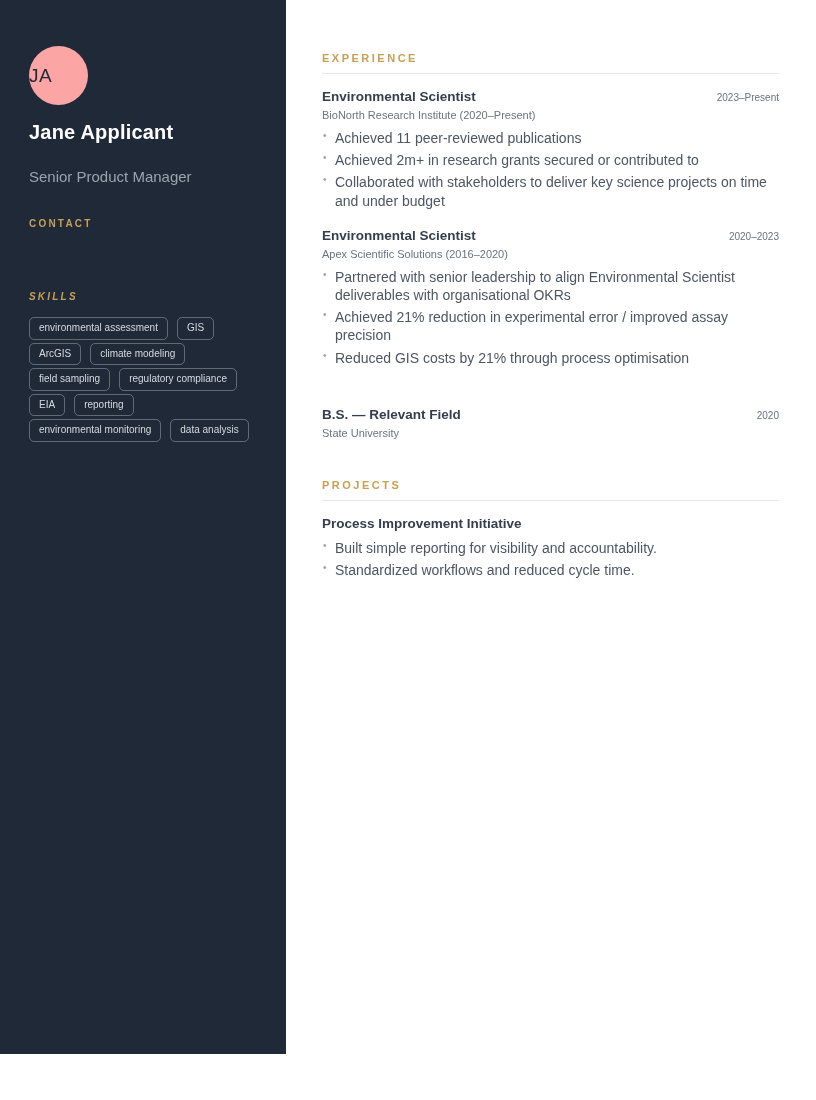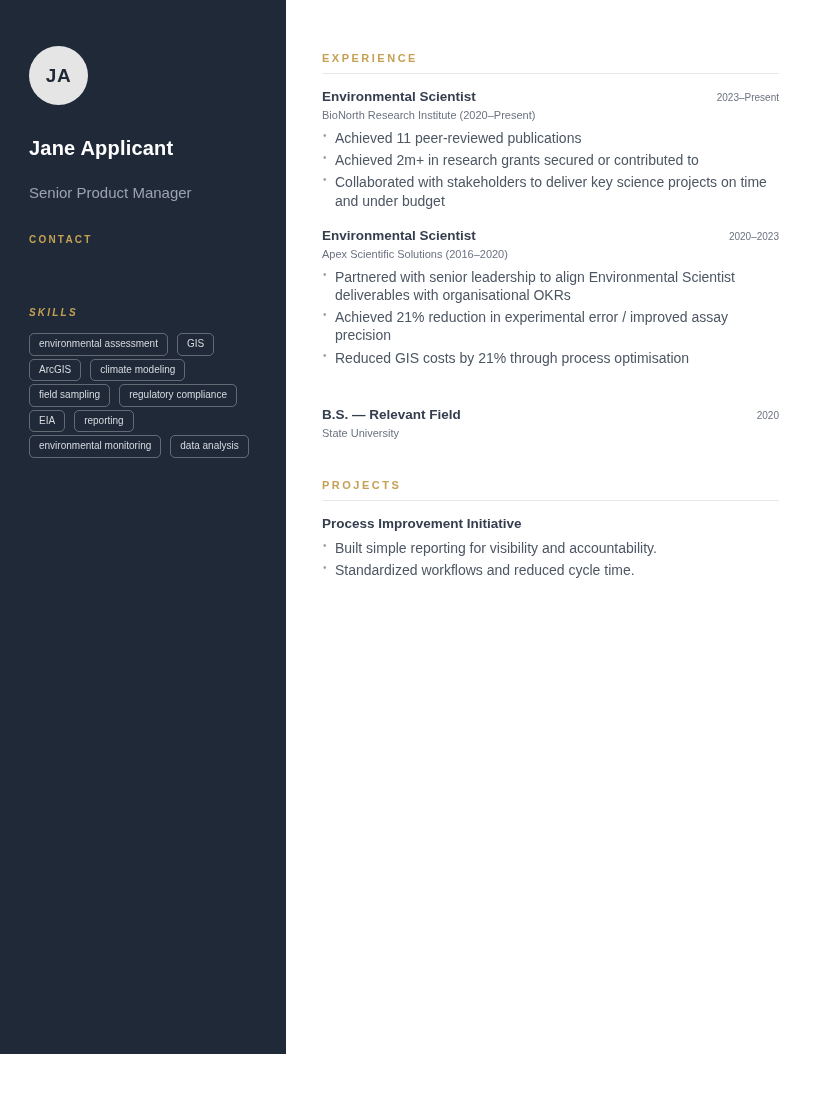--- a/index.html
+++ b/index.html
@@ -13,26 +13,26 @@
 
   
   .sidebar {
     position: absolute; left: 0; top: 0;
     width: 286px; height: 1054px;
     background: #1f2937;
     padding: 46px 30px 0 29px;
   }
   .avatar {
     width: 59px; height: 59px; border-radius: 50%;
-    background: #e5e5e5;
-    display: flex; align-items: center; justify-content: center;
-    color: #1f2937; font-size: 19px; font-weight: bold; letter-spacing: 0.5px;
+    background: #fca5a5;
+    display: flex; align-items: center; 
+    color: #1f2937; font-size: 19px; font-weight: normal; letter-spacing: 0.5px;
   }
   .name {
-    margin-top: 32px;
+    margin-top: 16px;
     color: #ffffff; font-size: 20px; font-weight: bold; letter-spacing: 0.2px;
   }
   .subtitle {
     margin-top: 24px;
     color: #9ca3af; font-size: 15px;
   }
   .side-heading {
     color: #c5a055; font-size: 10px; font-weight: bold; letter-spacing: 2.2px;
   }
   .contact-heading { margin-top: 33px; }

